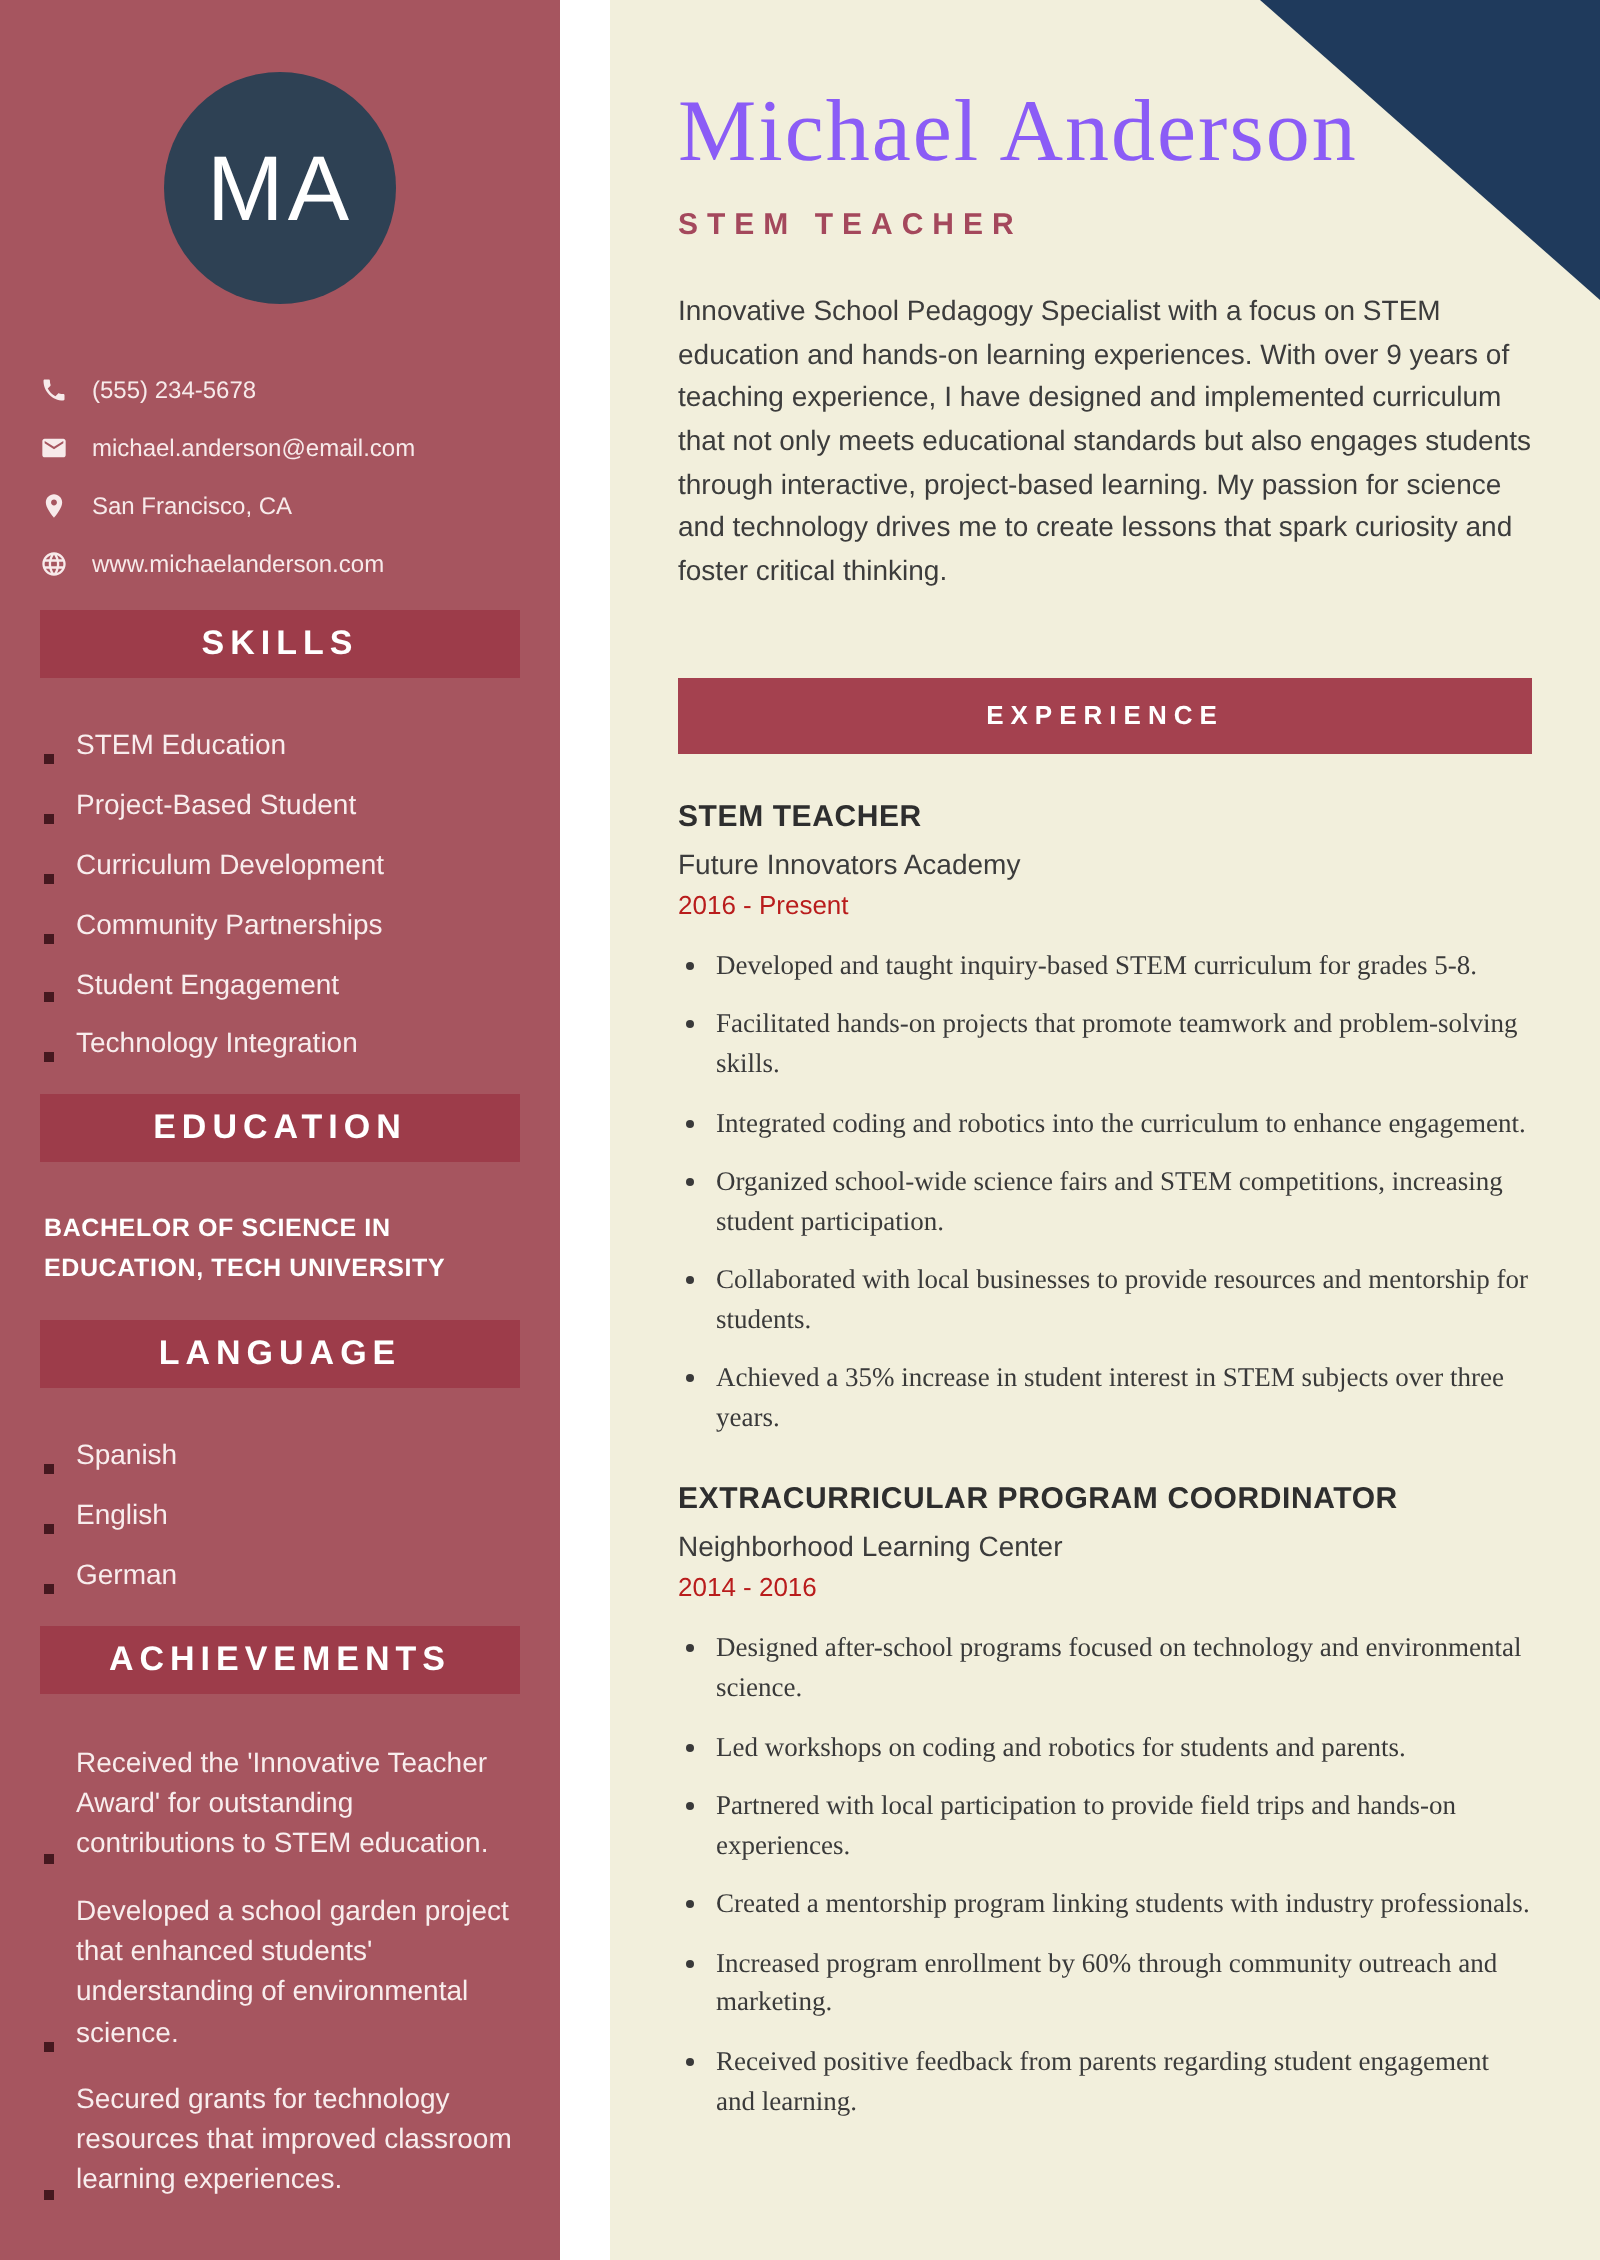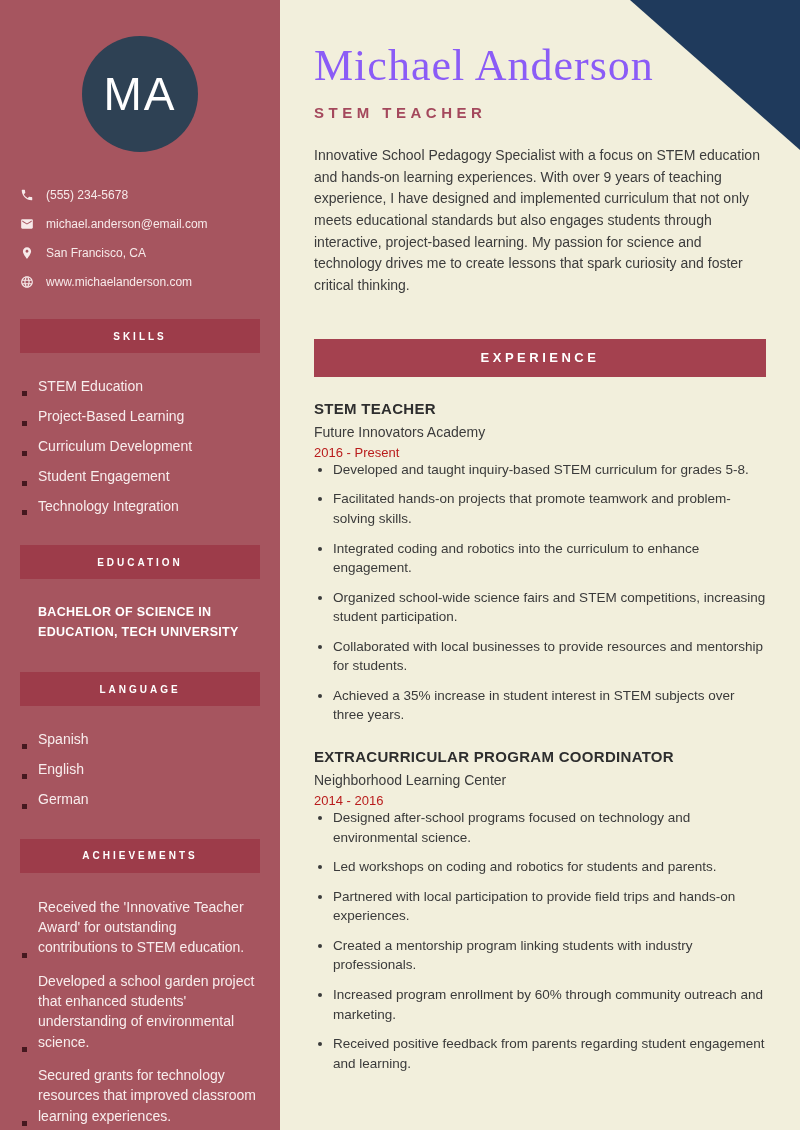--- a/index.html
+++ b/index.html
@@ -6,20 +6,21 @@
   html,body { width:800px; }
   body {
     font-family:"Liberation Sans", sans-serif;
     background:#fff;
   }
   .page {
     width:800px; height:1130px;
     display:flex;
     position:relative;
     overflow:hidden;
+    gap:25px;
   }
 
   
   .sidebar {
     width:280px; flex-shrink:0;
     background:#a6555f;
     color:#f7eaea;
     padding-bottom:30px;
   }
   .avatar {
@@ -31,30 +32,30 @@
     font-size:46px; letter-spacing:2px; font-weight:400;
     margin:36px auto 0;
   }
   .contact { margin-top:36px; padding:0 20px; }
   .contact-row { display:flex; gap:12px; margin-bottom:15px; font-size:12px; }
   .contact-icon { width:14px; height:14px; flex-shrink:0; }
   .contact-icon svg { width:14px; height:14px; fill:#f7eaea; display:block; }
 
   .banner {
     background:#9d3c4a;
-    margin:30px 20px 0;
+    margin:16px 20px 0;
     height:34px;
     display:flex; align-items:center; justify-content:center;
-    font-size:10px; font-weight:bold; letter-spacing:3px;
+    font-size:17px; font-weight:bold; letter-spacing:3px;
     color:#ffffff;
   }
   .side-list { padding:24px 22px 0; }
   .side-item { display:flex; align-items:flex-end; gap:11px; font-size:14px; line-height:1.35; margin-bottom:11px; color:#f8eded; }
   .bullet-sq { width:5px; height:5px; background:#45181f; margin-top:5px; flex-shrink:0; }
-  .edu-text { padding:24px 38px 0; font-weight:bold; font-size:12.5px; line-height:1.55; color:#ffffff; letter-spacing:0.3px; }
+  .edu-text { padding:24px 22px 0; font-weight:bold; font-size:12.5px; line-height:1.55; color:#ffffff; letter-spacing:0.3px; }
   .ach-item { margin-bottom:13px; line-height:1.45; }
 
   
   .main {
     flex:1;
     background:#f2efdc;
     padding:40px 34px 0 34px;
     position:relative;
   }
   .corner-triangle {
@@ -85,21 +86,21 @@
     margin-top:42px;
     background:#a4414f;
     height:38px;
     display:flex; align-items:center; justify-content:center;
     color:#ffffff; font-weight:bold; letter-spacing:3.5px; font-size:13px;
   }
   .job { margin-top:23px; }
   .job-role { font-size:15px; font-weight:bold; color:#2e2e2e; letter-spacing:0.3px; }
   .job-company { margin-top:7px; font-size:14px; color:#3c3c3c; }
   .job-dates { margin-top:5px; font-size:13px; color:#b91c1c; }
-  .job-bullets { padding-left:19px; list-style:disc; }
+  .job-bullets { margin-top:13px; padding-left:19px; list-style:disc;font-family:Liberation Serif, serif; }
   .job-bullets li { font-size:13.5px; line-height:1.45; color:#3a3a3a; margin-bottom:10px; }
 </style>
 </head>
 <body>
 
 <div class="page">
 
   <aside class="sidebar">
 
     <div class="avatar">
@@ -144,25 +145,29 @@
     <div class="banner">
       <span>SKILLS</span>
     </div>
     <div class="side-list">
       <div class="side-item">
           <span class="bullet-sq"></span>
           <span>STEM Education</span>
         </div>
       <div class="side-item">
           <span class="bullet-sq"></span>
-          <span>Project-Based Learning</span>
+          <span>Project-Based Student</span>
         </div>
       <div class="side-item">
           <span class="bullet-sq"></span>
           <span>Curriculum Development</span>
+        </div>
+      <div class="side-item">
+          <span class="bullet-sq"></span>
+          <span>Community Partnerships</span>
         </div>
       <div class="side-item">
           <span class="bullet-sq"></span>
           <span>Student Engagement</span>
         </div>
       <div class="side-item">
           <span class="bullet-sq"></span>
           <span>Technology Integration</span>
         </div>
     </div>

